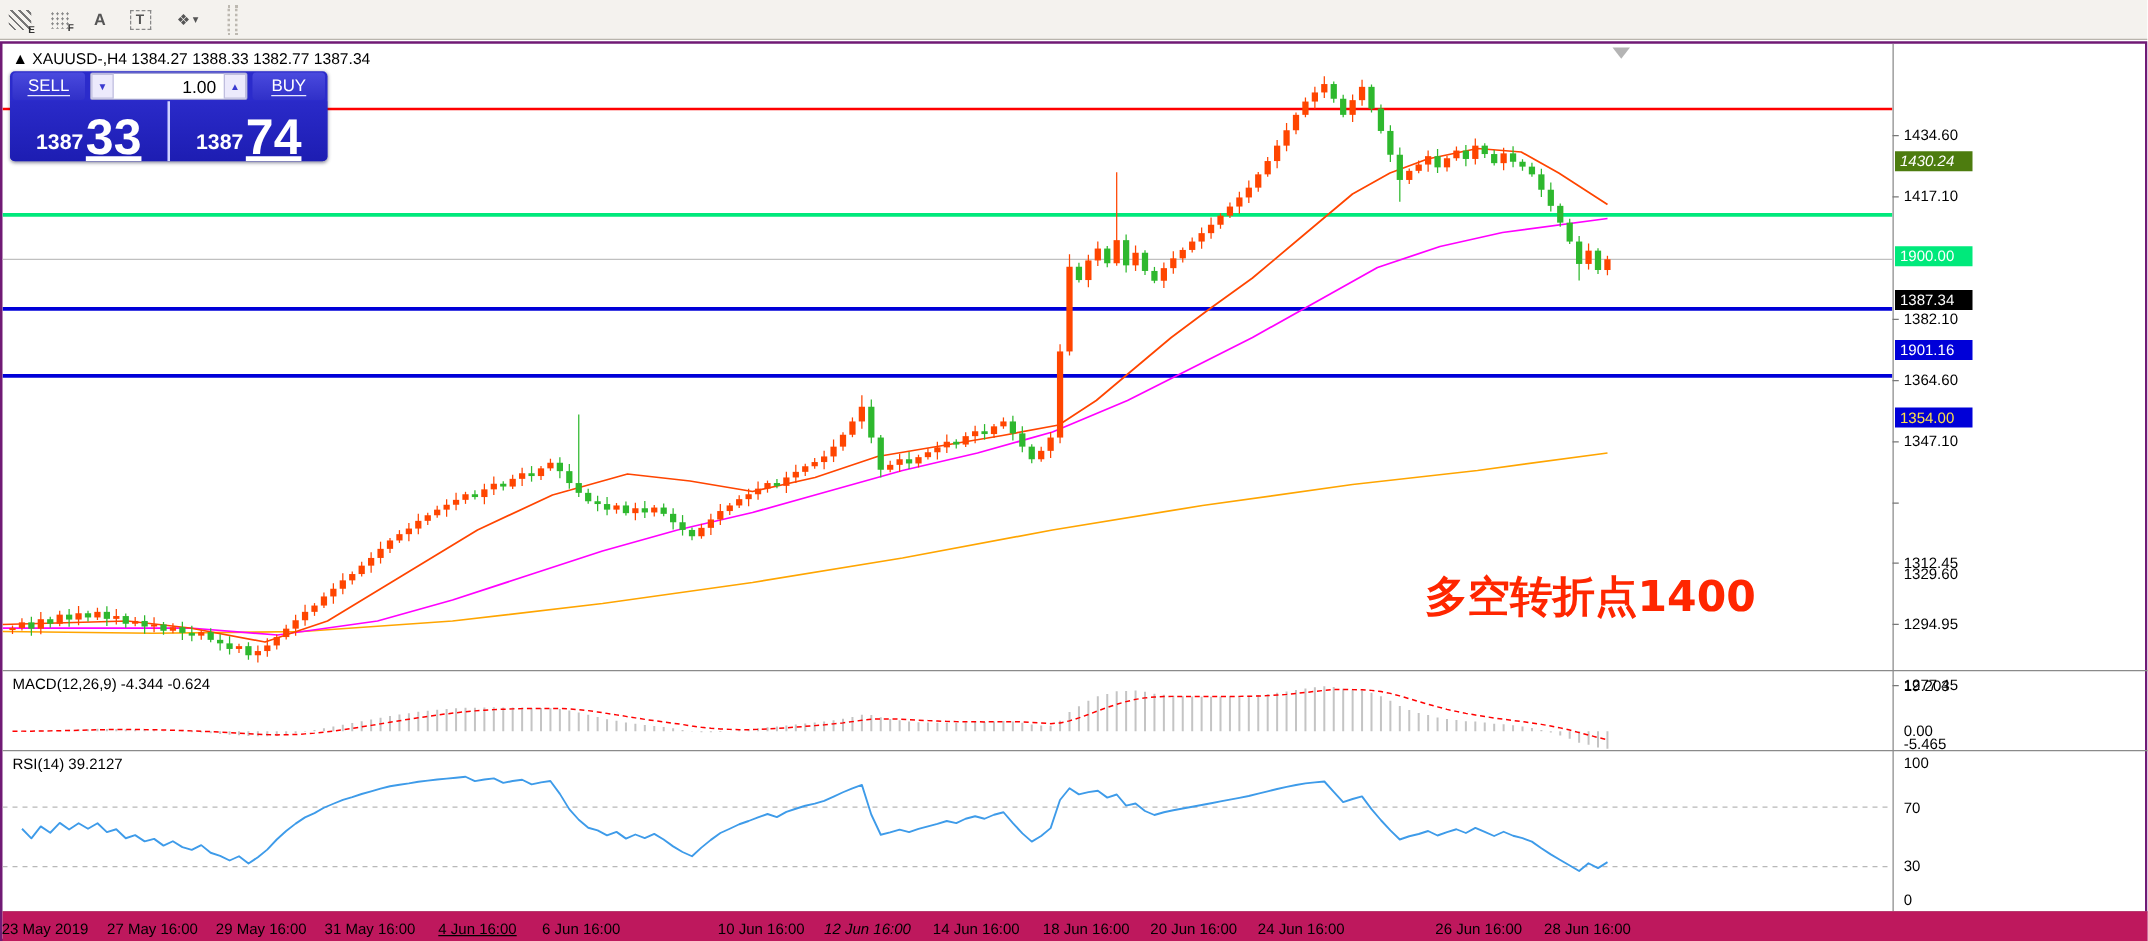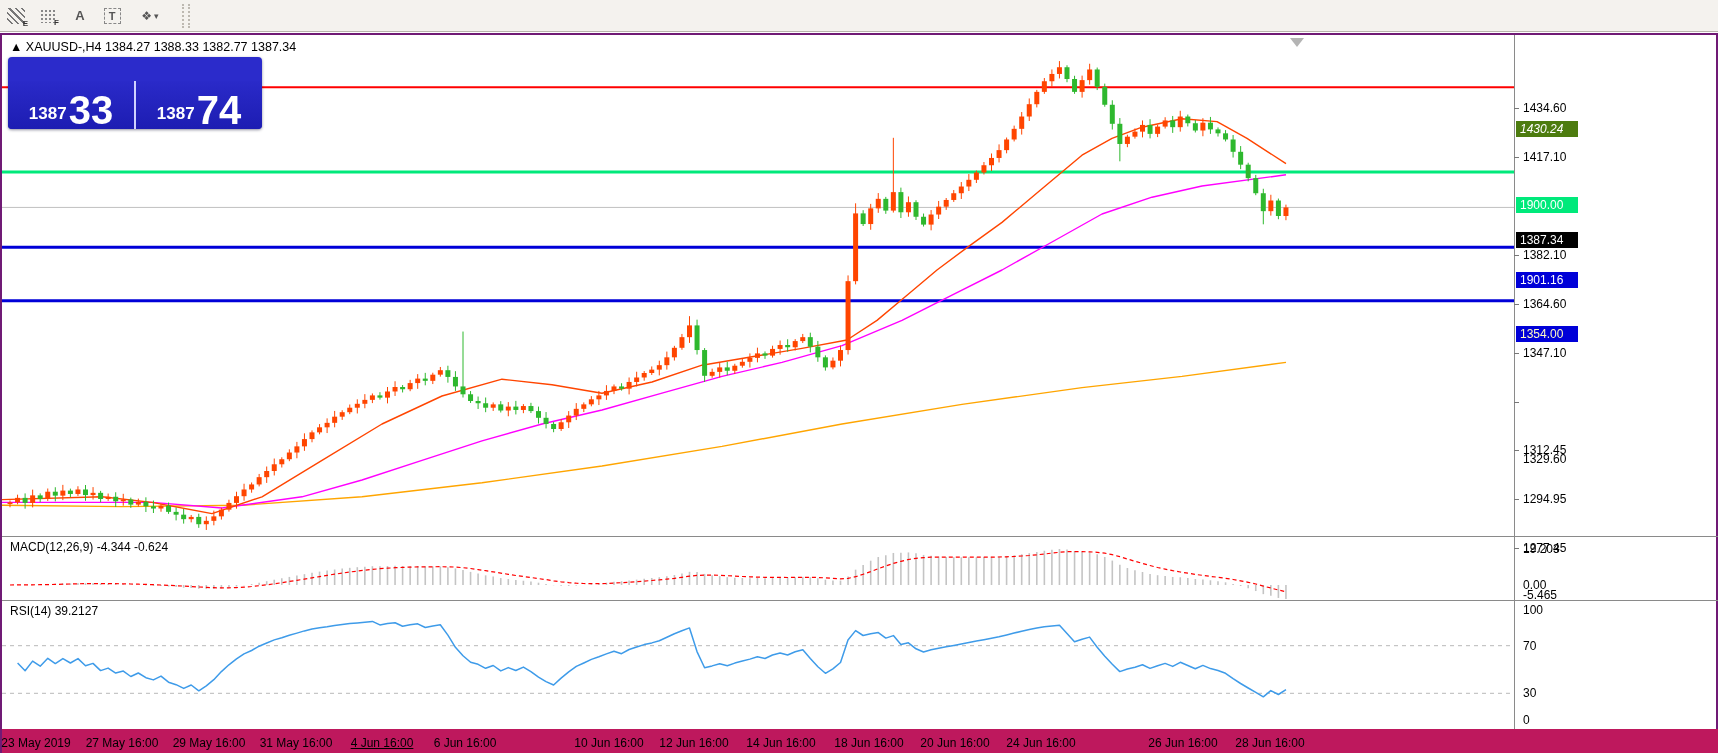--- a/index.html
+++ b/index.html
@@ -55,21 +55,21 @@
   #tp-vol { flex:1 1 auto; height:22px; margin:1px 2px; background:#fff; border:1px solid #9a9ace; border-radius:2px;
             display:flex; align-items:center; }
   .vol-spin { width:18px; height:20px; background:#eceafc; border:1px solid #c0bede; font-size:8px; color:#3a3ad0;
               display:flex; align-items:center; justify-content:center; cursor:pointer; }
   #vol-value { flex:1; text-align:right; padding-right:6px; font-size:14px; color:#000; }
   #tp-row2 { position:absolute; left:0; top:24px; width:254px; height:48px; display:flex; }
   .tp-price { flex:1; display:flex; align-items:flex-end; justify-content:center; padding-bottom:0;
               background:linear-gradient(#2a2ac9,#1d1db2); }
   .tp-price.left { border-right:2px solid #cfd2ff; }
   .tp-small { font-size:17px; font-weight:bold; color:#fff; margin-right:2px; line-height:30px; }
-  .tp-big { font-size:40px; font-weight:bold; color:#fff; line-height:38px; }
+  .tp-big { font-size:40px; font-weight:bold; color:#fff; line-height:38px;text-decoration:underline; }
 
   
   #annotation { position:absolute; left:1138px; top:420px; font-size:34px; font-weight:bold; z-index:5;
                 font-family:"DejaVu Sans","Liberation Sans",sans-serif; white-space:nowrap; }
 
   
   .pane-label { position:absolute; left:8px; font-size:12px; color:#000; z-index:6; }
 
   
   #time-axis { position:absolute; left:0; top:694px; width:1718px; height:26px; background:#be185d; }
@@ -683,55 +683,65 @@
         <div class="ax-label" style="top: 415.1px;">1312.45</div>
         <div class="ax-tick" style="top: 415.1px;"></div>
         <div class="ax-label" style="top: 464.1px;">1294.95</div>
         <div class="ax-tick" style="top: 464.1px;"></div>
         <div class="ax-label" style="top: 513.1px;">1277.45</div>
         <div class="ax-tick" style="top: 513.1px;"></div>
         <div class="ax-badge" style="top: 94px; background: #4d7c0f; color: rgb(255, 255, 255); font-style: italic;">1430.24</div>
         <div class="ax-badge" style="top: 169.96px; background: rgb(0, 233, 123); color: rgb(255, 255, 255);">1900.00</div>
         <div class="ax-badge" style="top: 205.408px; background: rgb(0, 0, 0); color: rgb(255, 255, 255);">1387.34</div>
         <div class="ax-badge" style="top: 245.14px; background: rgb(0, 0, 216); color: rgb(255, 255, 255);">1901.16</div>
-        <div class="ax-badge" style="top: 298.76px; background: rgb(0, 0, 216); color: #fef9c3;">1354.00</div>
+        <div class="ax-badge" style="top: 298.76px; background: rgb(0, 0, 216); color: #fde047;">1354.00</div>
         <div class="ax-label" style="top: 513.994px;">19.203</div>
         <div class="ax-label" style="top: 550px;">0.00</div>
         <div class="ax-label" style="top: 560.247px;">-5.465</div>
         <div class="ax-label" style="top: 575px;">100</div>
         <div class="ax-label" style="top: 610.7px;">70</div>
         <div class="ax-label" style="top: 658.3px;">30</div>
         <div class="ax-label" style="top: 685px;">0</div>
       </div>
 
     <div id="shift-marker" style="left:1288px; top:3px"></div>
 
     <div id="trade-panel">
+      <div id="tp-row1">
+        <div class="tp-btn"><span>SELL</span></div>
+        <div id="tp-vol">
+          <div class="vol-spin">▼</div>
+          <div id="vol-value">1.00</div>
+          <div class="vol-spin">▲</div>
+        </div>
+        <div class="tp-btn"><span>BUY</span></div>
+      </div>
       <div id="tp-row2">
         <div class="tp-price left">
           <span class="tp-small">1387</span>
           <span class="tp-big">33</span>
         </div>
         <div class="tp-price">
           <span class="tp-small">1387</span>
           <span class="tp-big">74</span>
         </div>
       </div>
     </div>
 
+    <div id="annotation" style="color: rgb(255, 38, 0);">多空转折点1400</div>
 
     <div id="time-axis">
         <div class="t-label" style="left: 34px;">23 May 2019</div>
         <div class="t-label" style="left: 120px;">27 May 16:00</div>
         <div class="t-label" style="left: 207px;">29 May 16:00</div>
         <div class="t-label" style="left: 294px;">31 May 16:00</div>
         <div class="t-label" style="left: 380px; text-decoration: underline;">4 Jun 16:00</div>
         <div class="t-label" style="left: 463px;">6 Jun 16:00</div>
         <div class="t-label" style="left: 607px;">10 Jun 16:00</div>
-        <div class="t-label" style="left: 692px;">12 Jun 16:00</div>
+        <div class="t-label" style="left: 692px; font-style: italic;">12 Jun 16:00</div>
         <div class="t-label" style="left: 779px;">14 Jun 16:00</div>
         <div class="t-label" style="left: 867px;">18 Jun 16:00</div>
         <div class="t-label" style="left: 953px;">20 Jun 16:00</div>
         <div class="t-label" style="left: 1039px;">24 Jun 16:00</div>
         <div class="t-label" style="left: 1181px;">26 Jun 16:00</div>
         <div class="t-label" style="left: 1268px;">28 Jun 16:00</div>
       </div>
   </div>
 </div>
 

